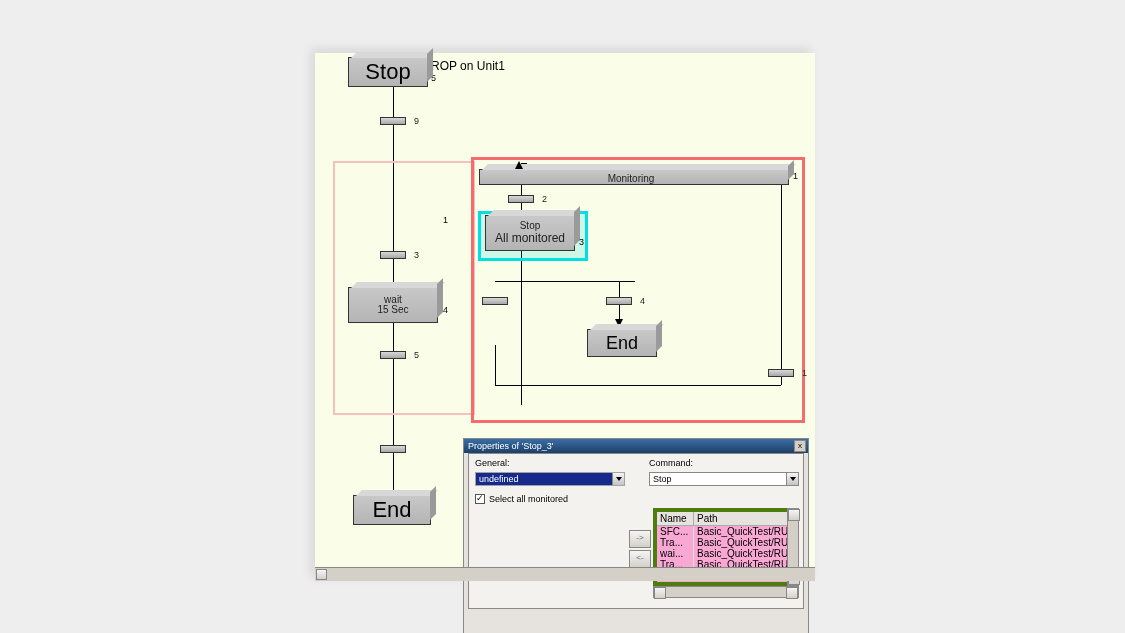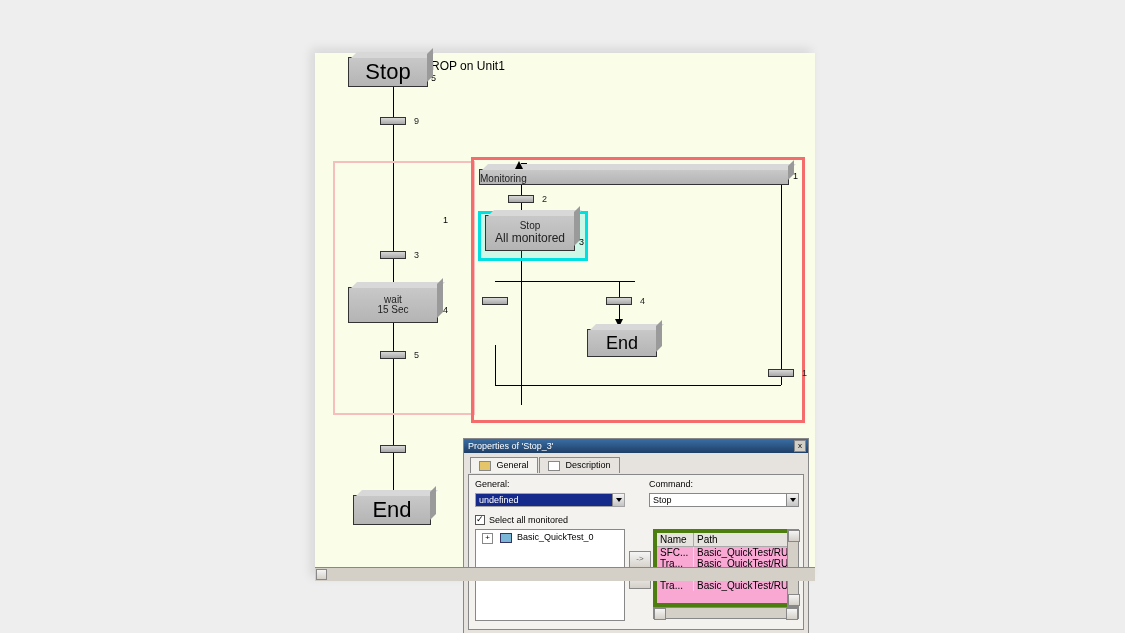--- a/index.html
+++ b/index.html
@@ -103,21 +103,21 @@
 
   <div class="step" style="left:38px;top:442px;width:78px;height:30px">
     <div class="bevtop"></div>
       <div class="bev"></div>
     <span class="big">End</span>
   </div>
 
   <div class="step small" style="left:164px;top:116px;width:310px;height:16px;justify-content:flex-end;padding-right:6px">
     <div class="bevtop"></div>
       <div class="bev"></div>
-    <span style="text-align:left">Monitoring</span>
+    <span style="text-align:center">Monitoring</span>
   </div>
   <div class="lbl" style="left:478px;top:118px;font-size:9px">1</div>
 
   <div style="position:absolute;left:200px;top:108px;border-left:4px solid transparent;border-right:4px solid transparent;border-bottom:8px solid #000"></div>
 
   <div class="vline" style="left:206px;top:132px;height:220px"></div>
 
   <div class="vline" style="left:466px;top:132px;height:200px"></div>
   <div class="hline" style="left:180px;top:332px;width:286px"></div>
   <div class="vline" style="left:180px;top:292px;height:40px"></div>
@@ -154,53 +154,36 @@
   </div>
 
   <div class="trn" style="left:453px;top:316px">
       <span class="num">1</span>
     </div>
 
   <div class="props">
     <div class="titlebar">
       <span>Properties of 'Stop_3'</span>
       <div class="close">x</div>
-    </div>
-    <div class="tabs">
-      <div class="tab active">
-        <span class="ticon" style="background:#e4c56a;border:1px solid #888"></span>
-        <span>General</span>
-      </div>
-      <div class="tab">
-        <span class="ticon" style="background:#fff;border:1px solid #888"></span>
-        <span>Description</span>
-      </div>
     </div>
     <div class="tabbody">
       <label style="left:6px;top:4px">General:</label>
       <div class="dd" style="left:6px;top:18px;width:150px">
         <span>undefined</span>
         <div class="ddarrow"></div>
       </div>
       <label style="left:180px;top:4px">Command:</label>
       <div class="dd2" style="left:180px;top:18px;width:150px">
         <span>Stop</span>
         <div class="ddarrow"></div>
       </div>
 
       <div class="chk" style="left:6px;top:40px"></div>
       <label style="left:20px;top:40px">Select all monitored</label>
 
-      <div class="tree" style="left:6px;top:54px;width:150px;height:92px">
-        <div class="tree-row">
-          <span class="exp">+</span>
-          <span style="display:inline-block;width:10px;height:8px;background:#7ab6d6;border:1px solid #336;vertical-align:middle;margin-right:3px"></span>
-          <span>Basic_QuickTest_0</span>
-        </div>
-      </div>
 
       <div class="movers" style="left:160px;top:76px">
         <div class="btn">-&gt;</div>
         <div class="btn">&lt;-</div>
       </div>
 
       <div class="grid" style="left:184px;top:54px;width:146px;height:78px">
         <div class="hdr">
           <div class="c1">Name</div>
           <div class="c2">Path</div>

